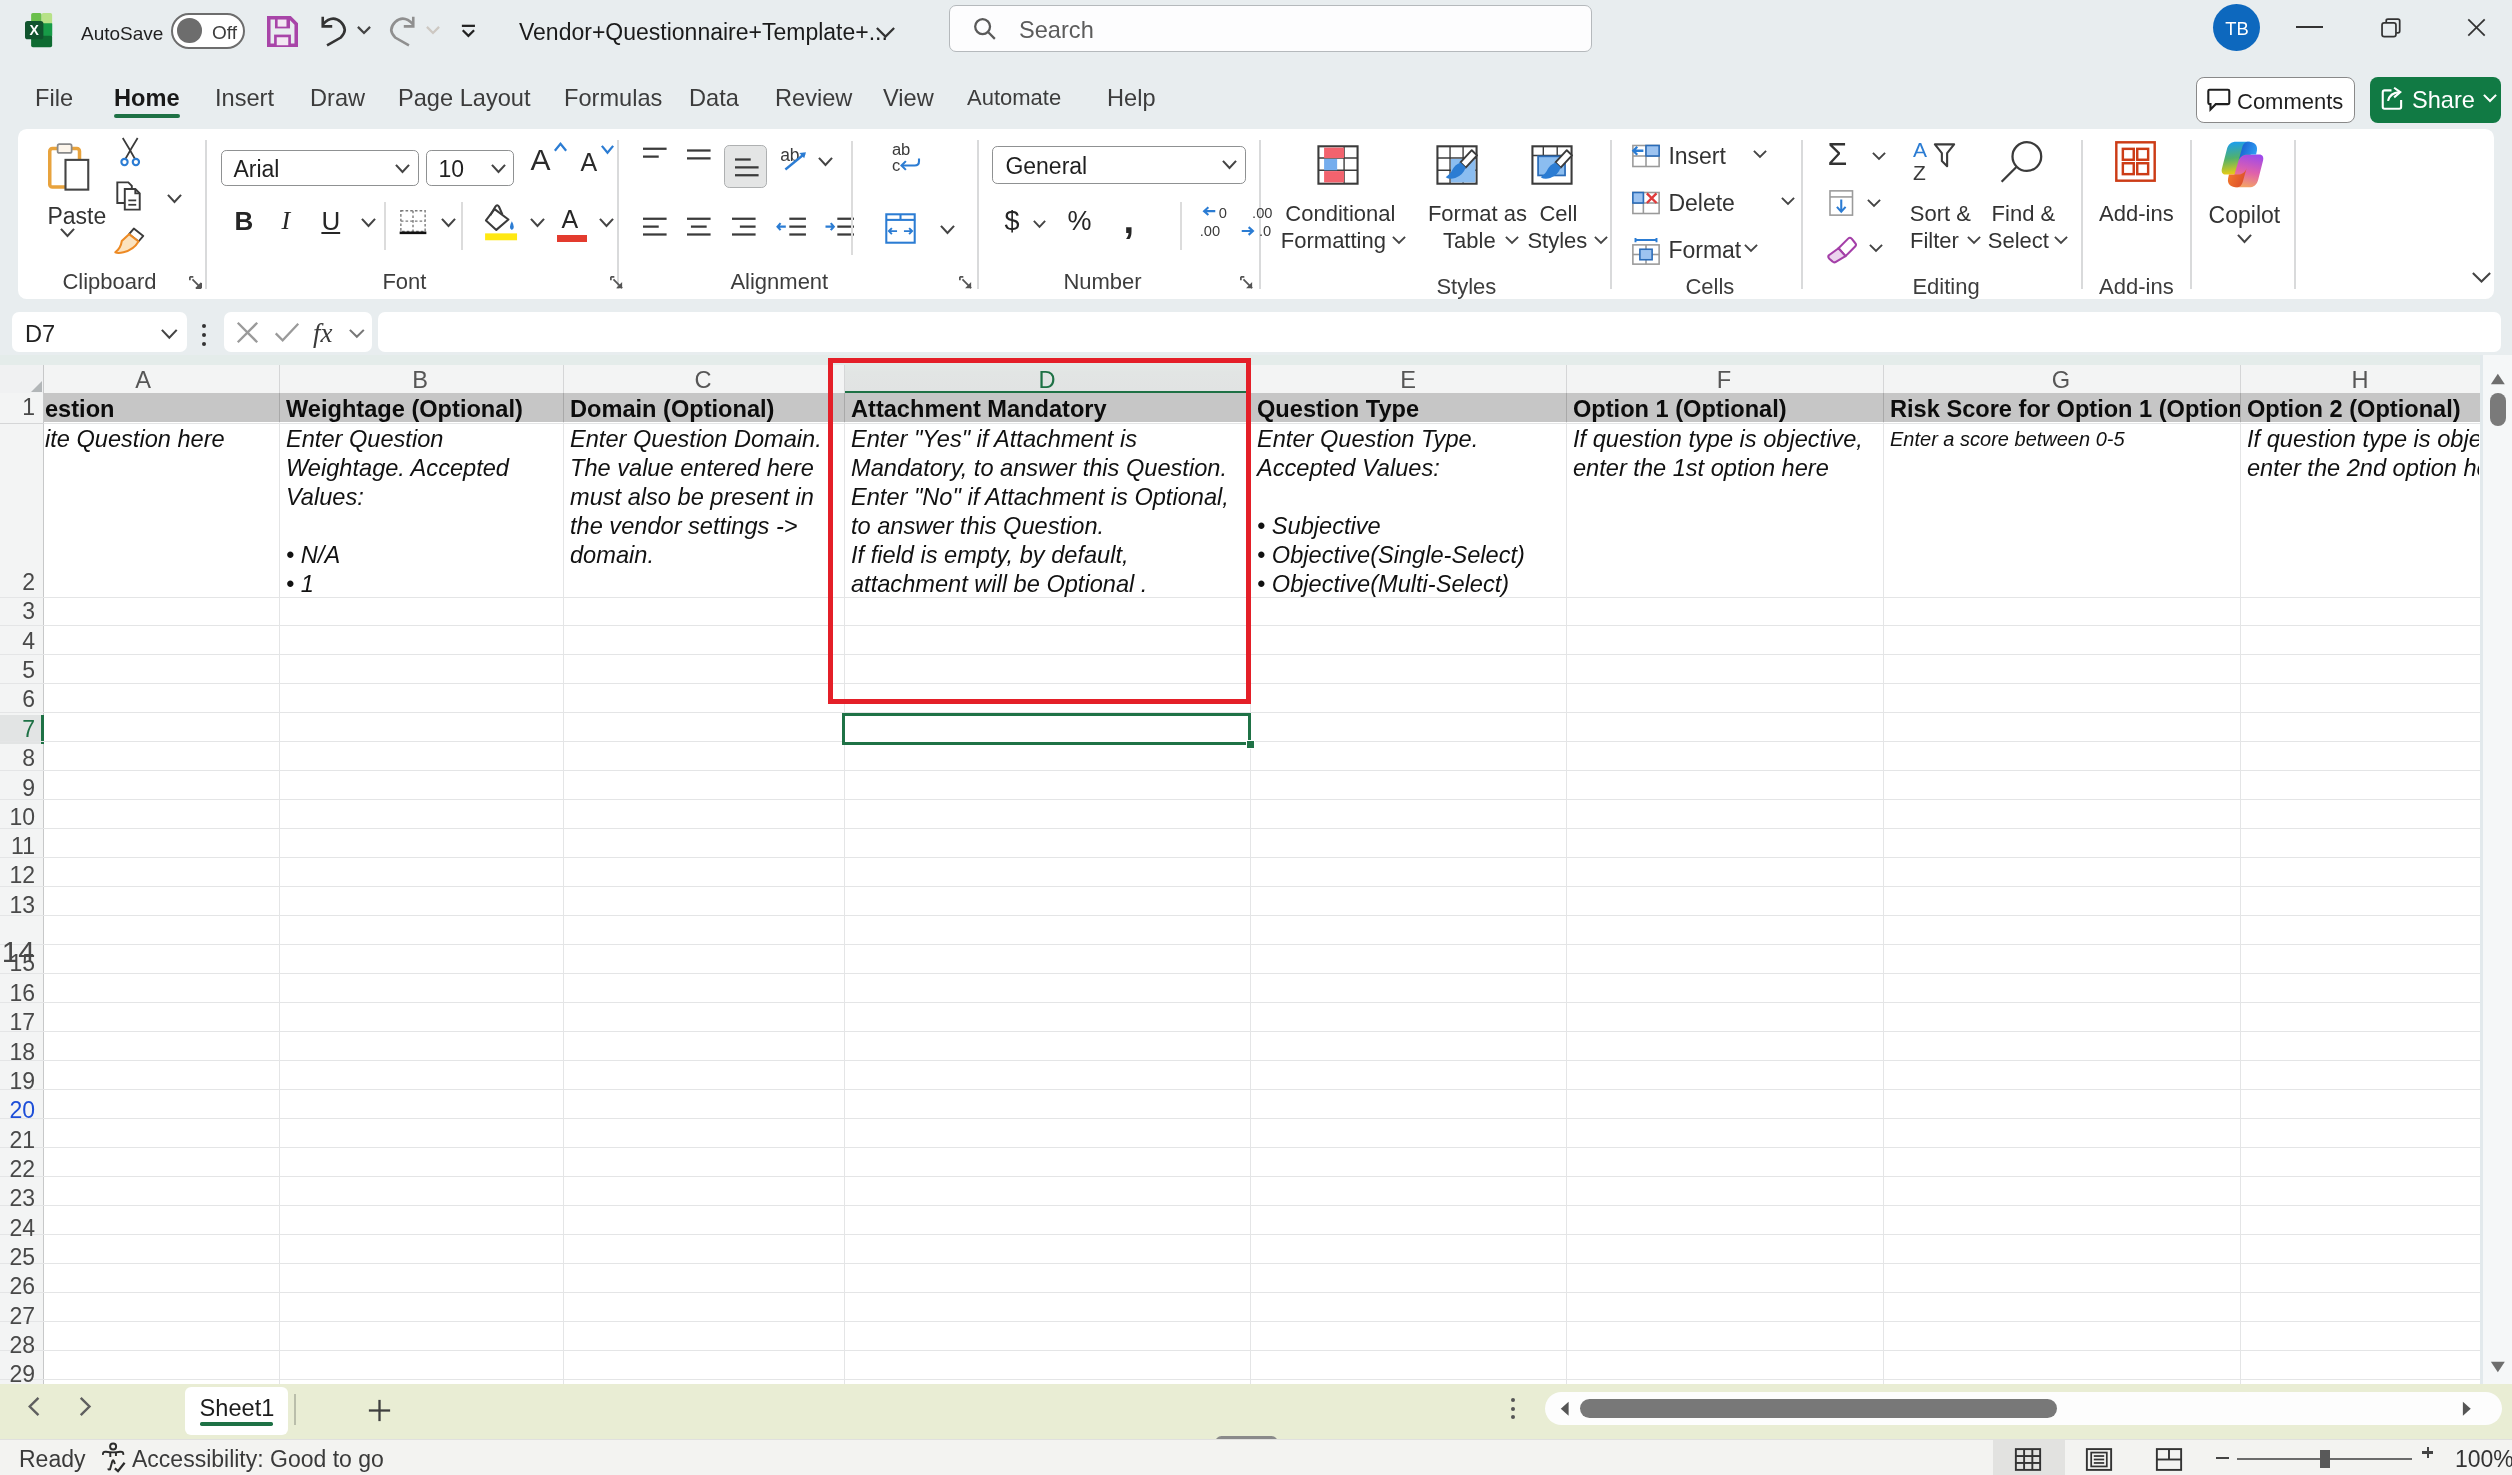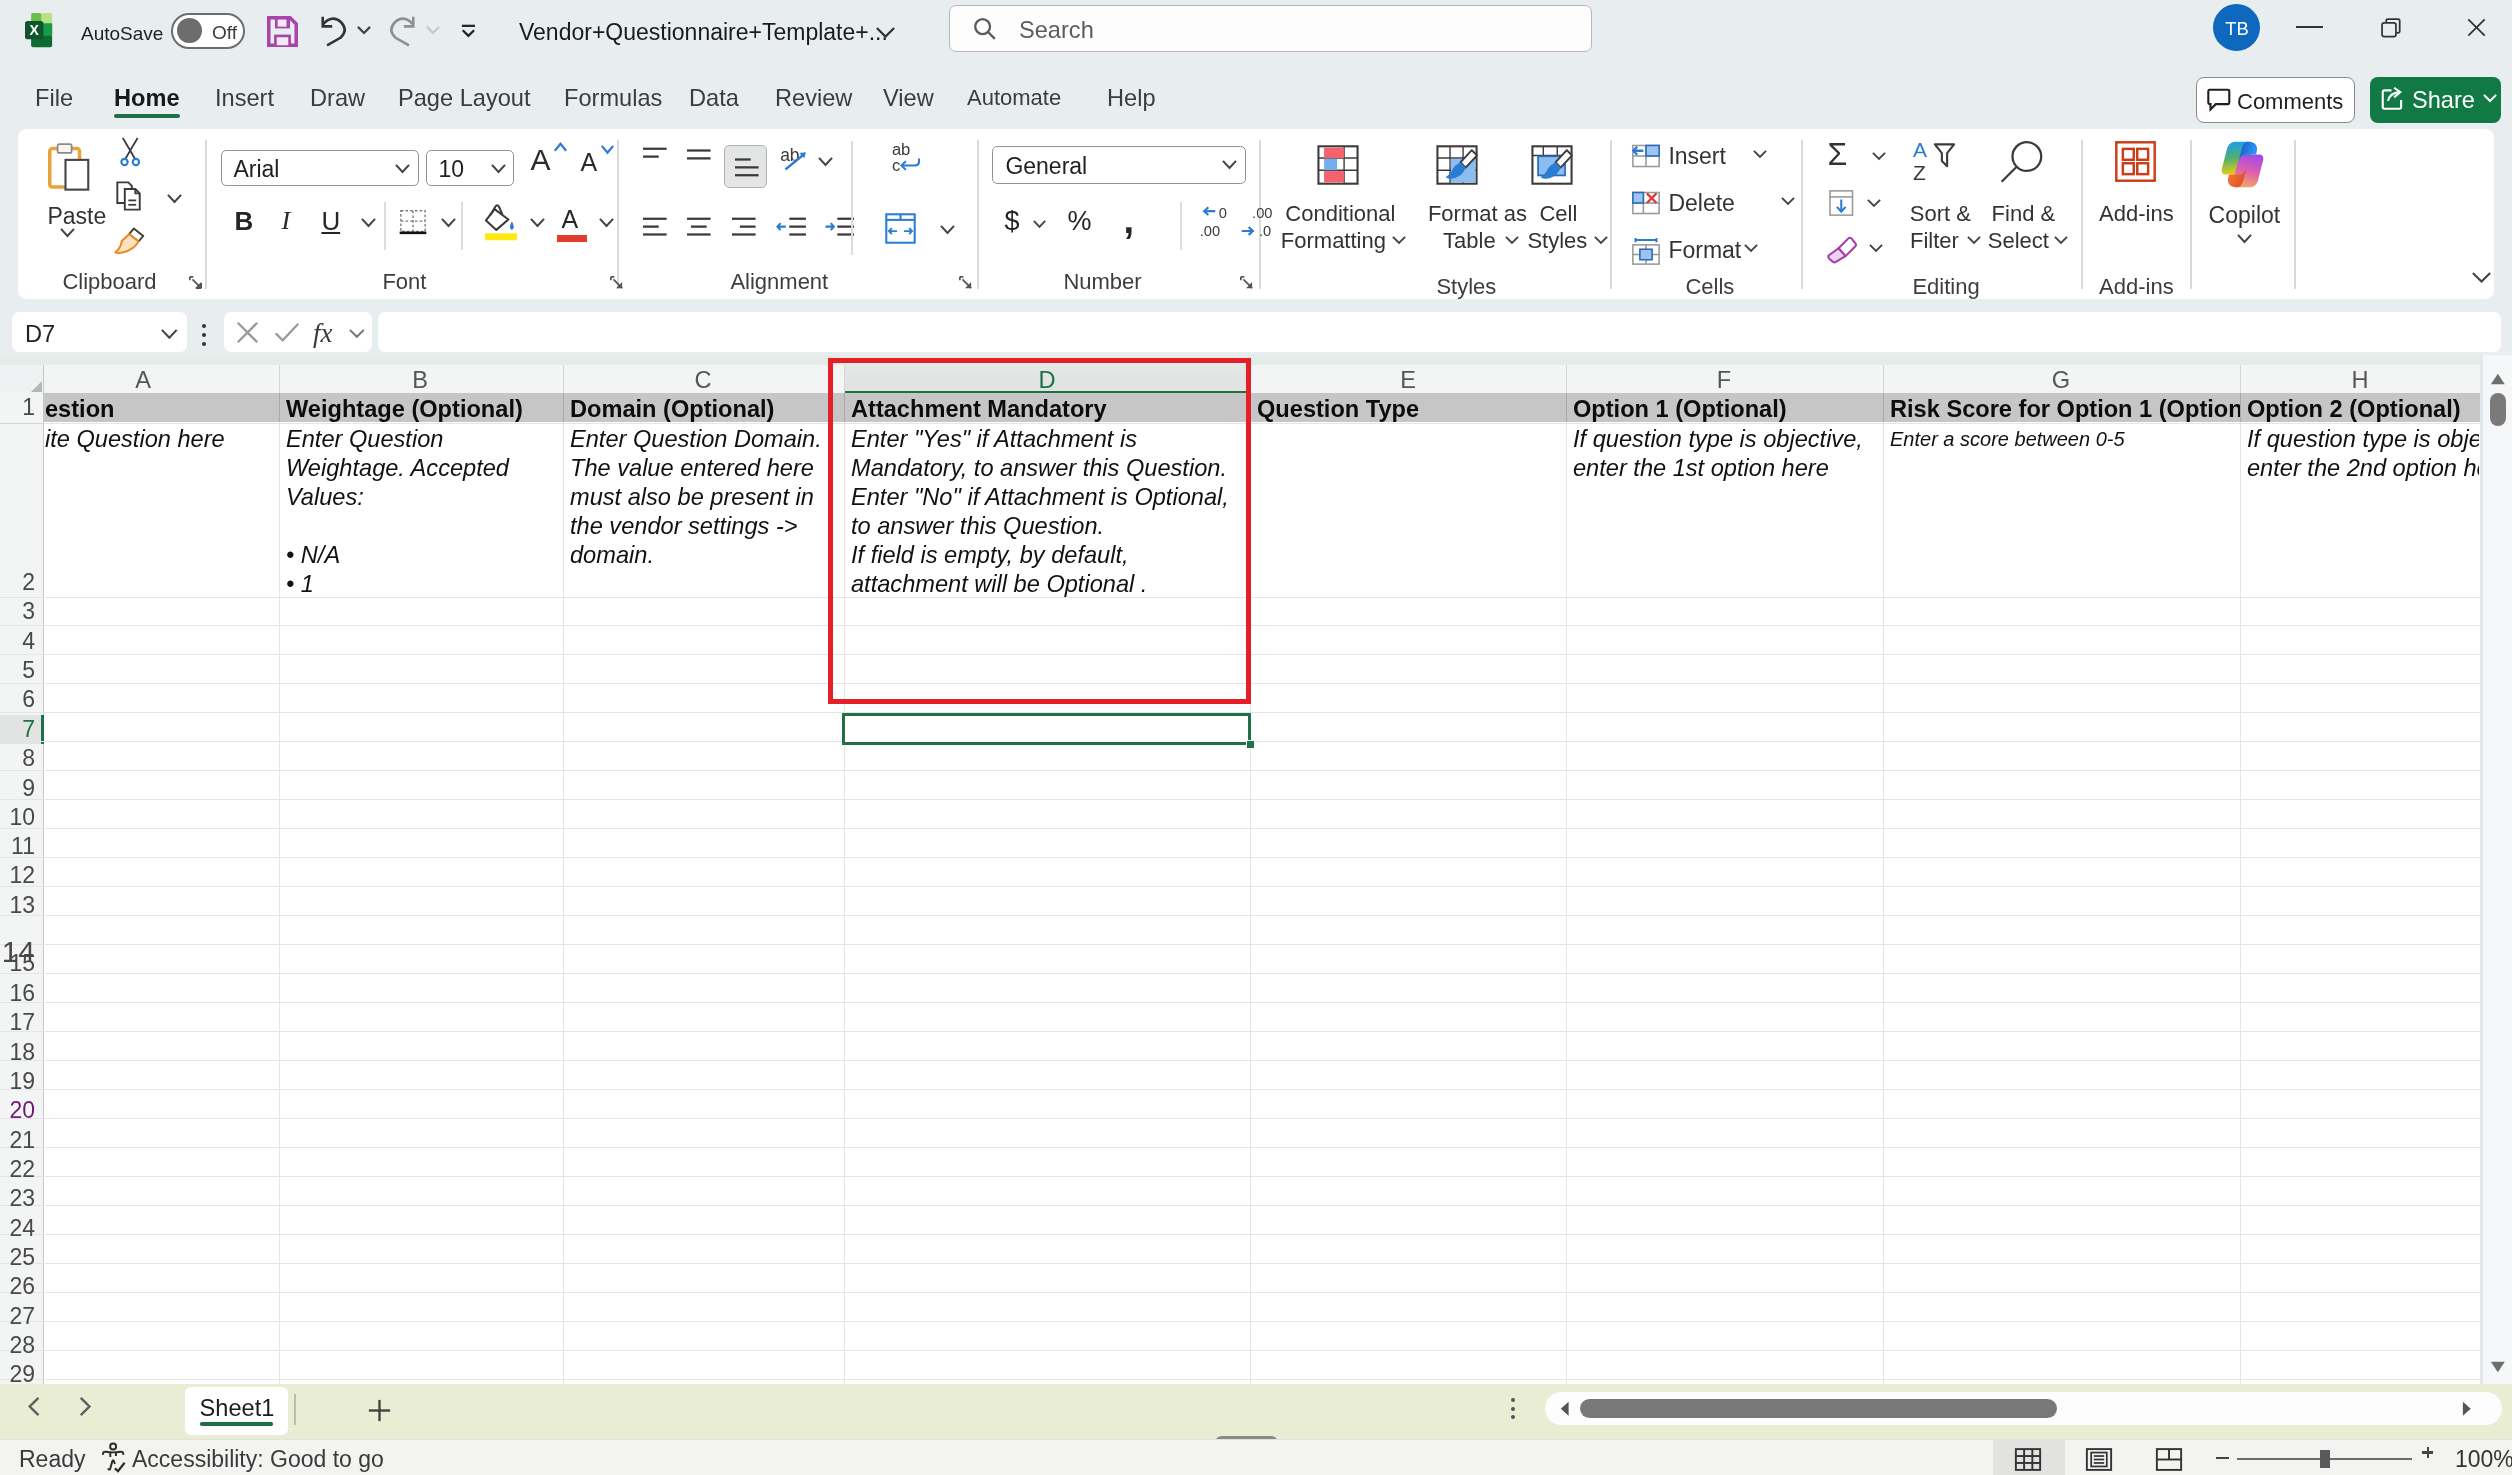--- a/index.html
+++ b/index.html
@@ -568,21 +568,21 @@
   <div class="txt" style="left:0;top:448px;width:35px;text-align:right;font-size:23px;line-height:29px;color:#494949;">10</div>
   <div class="txt" style="left:0;top:477px;width:35px;text-align:right;font-size:23px;line-height:29px;color:#494949;">11</div>
   <div class="txt" style="left:0;top:506px;width:35px;text-align:right;font-size:23px;line-height:29px;color:#494949;">12</div>
   <div class="txt" style="left:0;top:536px;width:35px;text-align:right;font-size:23px;line-height:29px;color:#494949;">13</div>
   <div class="txt" style="left:0;top:565px;width:35px;text-align:right;font-size:30px;line-height:29px;color:#494949;margin-top:17px;">14</div>
   <div class="txt" style="left:0;top:594px;width:35px;text-align:right;font-size:23px;line-height:29px;color:#494949;">15</div>
   <div class="txt" style="left:0;top:624px;width:35px;text-align:right;font-size:23px;line-height:29px;color:#494949;">16</div>
   <div class="txt" style="left:0;top:653px;width:35px;text-align:right;font-size:23px;line-height:29px;color:#494949;">17</div>
   <div class="txt" style="left:0;top:683px;width:35px;text-align:right;font-size:23px;line-height:29px;color:#494949;">18</div>
   <div class="txt" style="left:0;top:712px;width:35px;text-align:right;font-size:23px;line-height:29px;color:#494949;">19</div>
-  <div class="txt" style="left:0;top:741px;width:35px;text-align:right;font-size:23px;line-height:29px;color:#701a75;">20</div>
+  <div class="txt" style="left:0;top:741px;width:35px;text-align:right;font-size:23px;line-height:29px;color:#1d4ed8;">20</div>
   <div class="txt" style="left:0;top:771px;width:35px;text-align:right;font-size:23px;line-height:29px;color:#494949;">21</div>
   <div class="txt" style="left:0;top:800px;width:35px;text-align:right;font-size:23px;line-height:29px;color:#494949;">22</div>
   <div class="txt" style="left:0;top:829px;width:35px;text-align:right;font-size:23px;line-height:29px;color:#494949;">23</div>
   <div class="txt" style="left:0;top:859px;width:35px;text-align:right;font-size:23px;line-height:29px;color:#494949;">24</div>
   <div class="txt" style="left:0;top:888px;width:35px;text-align:right;font-size:23px;line-height:29px;color:#494949;">25</div>
   <div class="txt" style="left:0;top:917px;width:35px;text-align:right;font-size:23px;line-height:29px;color:#494949;">26</div>
   <div class="txt" style="left:0;top:947px;width:35px;text-align:right;font-size:23px;line-height:29px;color:#494949;">27</div>
   <div class="txt" style="left:0;top:976px;width:35px;text-align:right;font-size:23px;line-height:29px;color:#494949;">28</div>
   <div class="txt" style="left:0;top:1005px;width:35px;text-align:right;font-size:23px;line-height:29px;color:#494949;">29</div>
 
@@ -612,20 +612,21 @@
   <div class="txt" style="left:851px;top:41px;font-size:23.6px;font-weight:bold;color:#0c0c0c;">Attachment Mandatory</div>
   <div class="txt" style="left:1257px;top:41px;font-size:23.6px;font-weight:bold;color:#0c0c0c;">Question Type</div>
   <div class="txt" style="left:1573px;top:41px;font-size:23.6px;font-weight:bold;color:#0c0c0c;">Option 1 (Optional)</div>
   <div class="abs" style="left:1890px;top:41px;width:350px;height:26px;overflow:hidden;font-size:23.6px;font-weight:bold;color:#0c0c0c;white-space:nowrap;">Risk Score for Option 1 (Optional)</div>
   <div class="abs" style="left:2247px;top:41px;width:232px;height:26px;overflow:hidden;font-size:23.6px;font-weight:bold;color:#0c0c0c;white-space:nowrap;">Option 2 (Optional)</div>
 
   <div class="txt" style="left:45px;top:70px;font-size:23.6px;font-style:italic;color:#111;line-height:29px;">ite Question here</div>
   <div class="txt" style="left:286px;top:70px;font-size:23.6px;font-style:italic;color:#111;line-height:29px;">Enter Question<br>Weightage. Accepted<br>Values:<br>&nbsp;<br>• N/A<br>• 1</div>
   <div class="txt" style="left:570px;top:70px;font-size:23.6px;font-style:italic;color:#111;line-height:29px;">Enter Question Domain.<br>The value entered here<br>must also be present in<br>the vendor settings -&gt;<br>domain.</div>
   <div class="txt" style="left:851px;top:70px;font-size:23.6px;font-style:italic;color:#111;line-height:29px;">Enter "Yes" if Attachment is<br>Mandatory, to answer this Question.<br>Enter "No" if Attachment is Optional,<br>to answer this Question.<br>If field is empty, by default,<br>attachment will be Optional .</div>
+  <div class="txt" style="left:1257px;top:70px;font-size:23.6px;font-style:italic;color:#111;line-height:29px;">Enter Question Type.<br>Accepted Values:<br>&nbsp;<br>• Subjective<br>• Objective(Single-Select)<br>• Objective(Multi-Select)</div>
   <div class="txt" style="left:1573px;top:70px;font-size:23.6px;font-style:italic;color:#111;line-height:29px;">If question type is objective,<br>enter the 1st option here</div>
   <div class="txt" style="left:1890px;top:70px;font-size:20px;font-style:italic;color:#111;line-height:29px;">Enter a score between 0-5</div>
   <div class="abs" style="left:2247px;top:70px;width:232px;height:61px;overflow:hidden;font-size:23.6px;font-style:italic;color:#111;line-height:29px;white-space:nowrap;">If question type is objective,<br>enter the 2nd option here</div>
 
   <div class="abs" style="left:842px;top:358px;width:409px;height:32px;border:3.1px solid #1f7246;background:#fff;"></div>
   <div class="abs" style="left:1246px;top:385px;width:8.7px;height:8.7px;background:#1f7246;border:1.7px solid #fff;"></div>
 
   <div class="abs" style="left:828px;top:2.6px;width:423px;height:346px;border:5.2px solid #e41f28;"></div>
 
   <div class="abs" style="left:2480px;top:0;width:3.5px;height:1029px;background:#e2e9ec;"></div>

